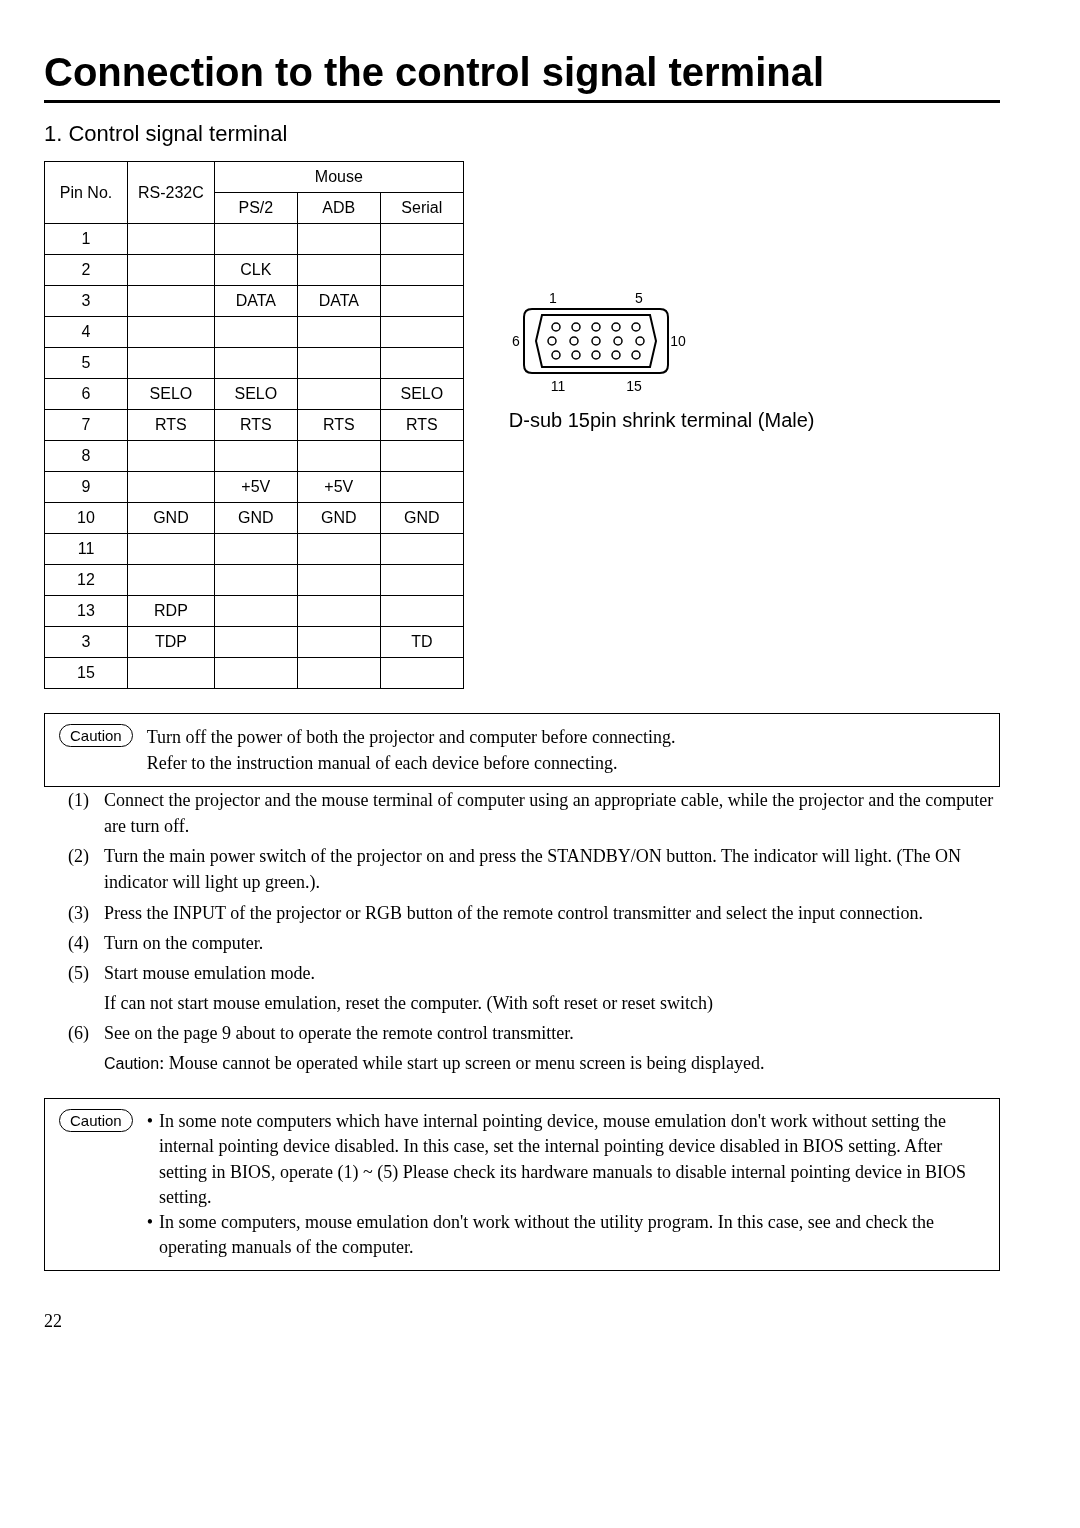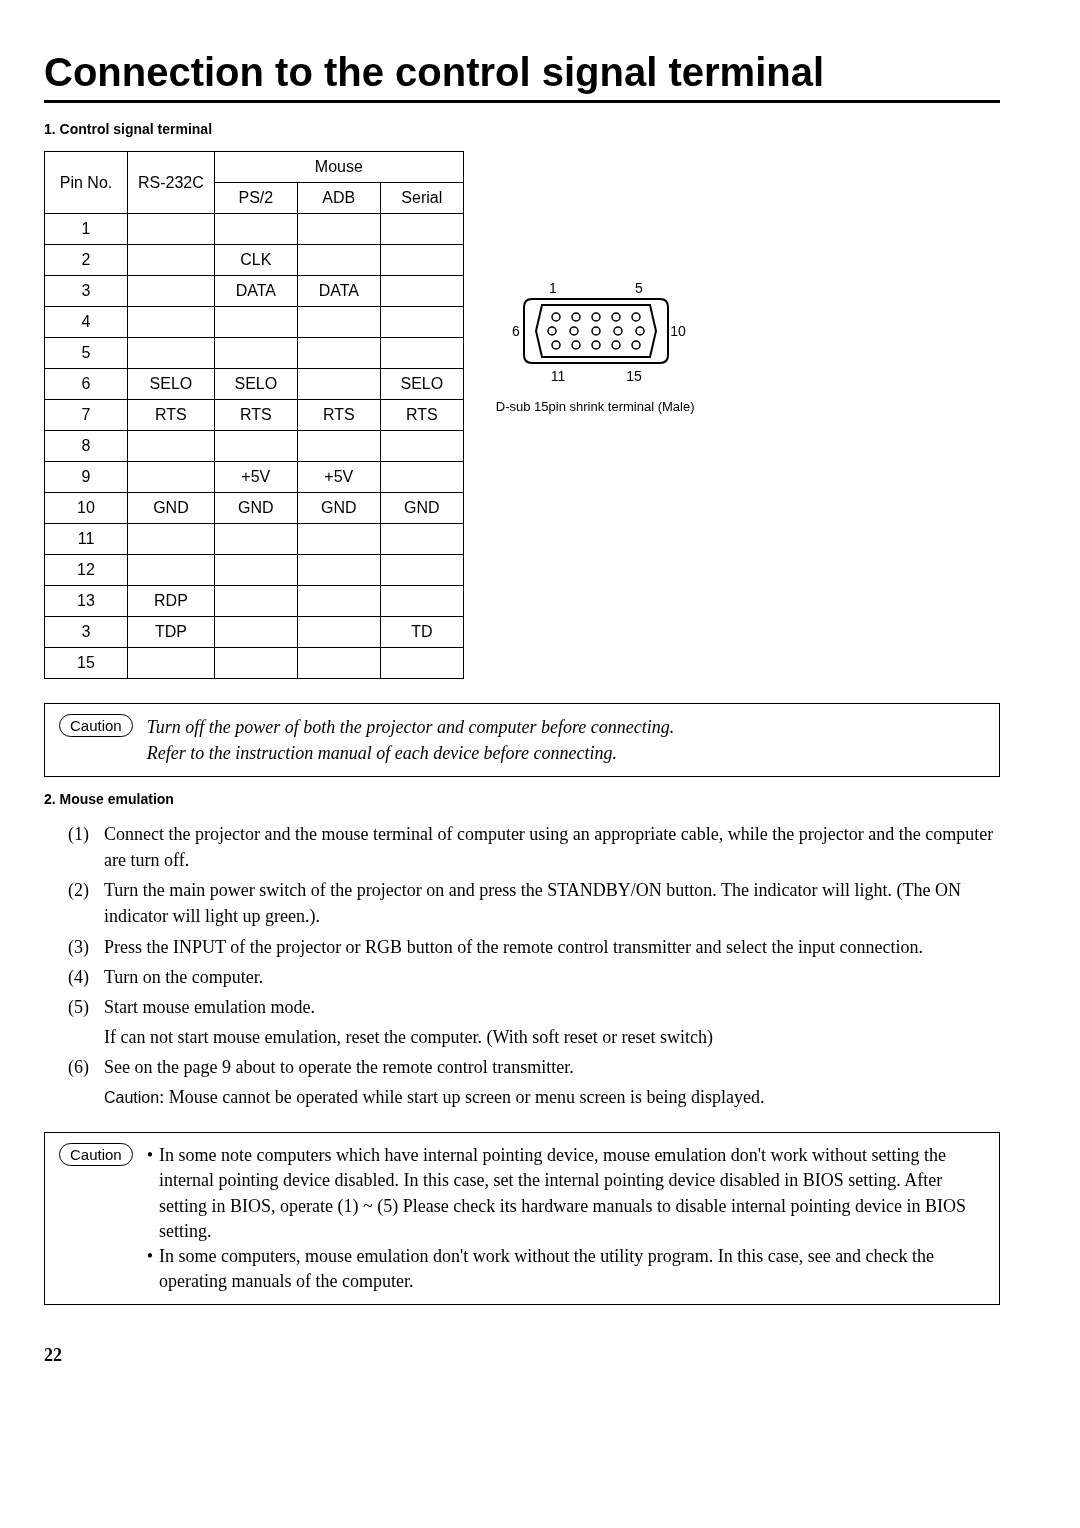--- a/index.html
+++ b/index.html
@@ -16,22 +16,22 @@
   }
   .title-wrap { margin-bottom: 18px; }
   .main-title {
     font-size: 40px;
     font-weight: bold;
     line-height: 1.1;
     border-bottom: 3px solid #000;
     padding-bottom: 6px;
   }
   .section-title {
-    font-size: 14px;
-    font-weight: bold;
+    font-size: 22px;
+    font-weight: normal;
     margin: 14px 0 14px 0;
   }
   .top-grid {
     display: flex;
     gap: 32px;
     align-items: flex-start;
   }
   table.pin-table {
     border-collapse: collapse;
     font-size: 16px;
@@ -42,41 +42,40 @@
     text-align: center;
     min-width: 62px;
     height: 22px;
     font-weight: normal;
   }
   .connector-block {
     padding-top: 130px;
     font-size: 16px;
   }
   .connector-svg { margin-bottom: 4px; }
-  .connector-caption { font-size: 13px; }
+  .connector-caption { font-size: 20px; margin-left: 13px; }
   .caution-box {
     border: 1px solid #000;
     padding: 10px 18px 10px 14px;
     margin-top: 24px;
     display: flex;
     align-items: flex-start;
     gap: 14px;
   }
   .caution-label {
     border: 1.5px solid #000;
     border-radius: 14px;
     font-size: 15px;
     padding: 2px 10px;
     white-space: nowrap;
   }
   .caution-text {
     font-family: Georgia, 'Times New Roman', serif;
     font-size: 18px;
     line-height: 1.45;
-    font-style: italic;
   }
   .mouse-list {
     font-family: Georgia, 'Times New Roman', serif;
     font-size: 18px;
     line-height: 1.45;
     padding-left: 24px;
   }
   .mouse-item {
     display: flex;
     gap: 8px;
@@ -93,21 +92,20 @@
     line-height: 1.4;
   }
   .caution-bullets .bullet {
     display: flex;
     gap: 6px;
   }
   .page-number {
     font-family: Georgia, 'Times New Roman', serif;
     font-size: 18px;
     margin-top: 40px;
-    font-weight: bold;
   }
 </style>
 </head>
 <body>
 
 <div class="page">
 
   <div class="title-wrap">
     <div class="main-title">Connection to the control signal terminal</div>
   </div>
@@ -271,21 +269,20 @@
   </div>
 
   <div class="caution-box">
     <div class="caution-label">Caution</div>
     <div class="caution-text">
       <div>Turn off the power of both the projector and computer before connecting.</div>
       <div>Refer to the instruction manual of each device before connecting.</div>
     </div>
   </div>
 
-  <div class="section-title">2. Mouse emulation</div>
 
   <div class="mouse-list" id="mouse-list">
       <div class="mouse-item">
         <span class="num">(1)</span>
         <span>Connect the projector and the mouse terminal of computer using an appropriate cable, while the projector and the computer are turn off.</span>
       </div>
       <div class="mouse-item">
         <span class="num">(2)</span>
         <span>Turn the main power switch of the projector on and press the STANDBY/ON button. The indicator will light. (The ON indicator will light up green.).</span>
       </div>

